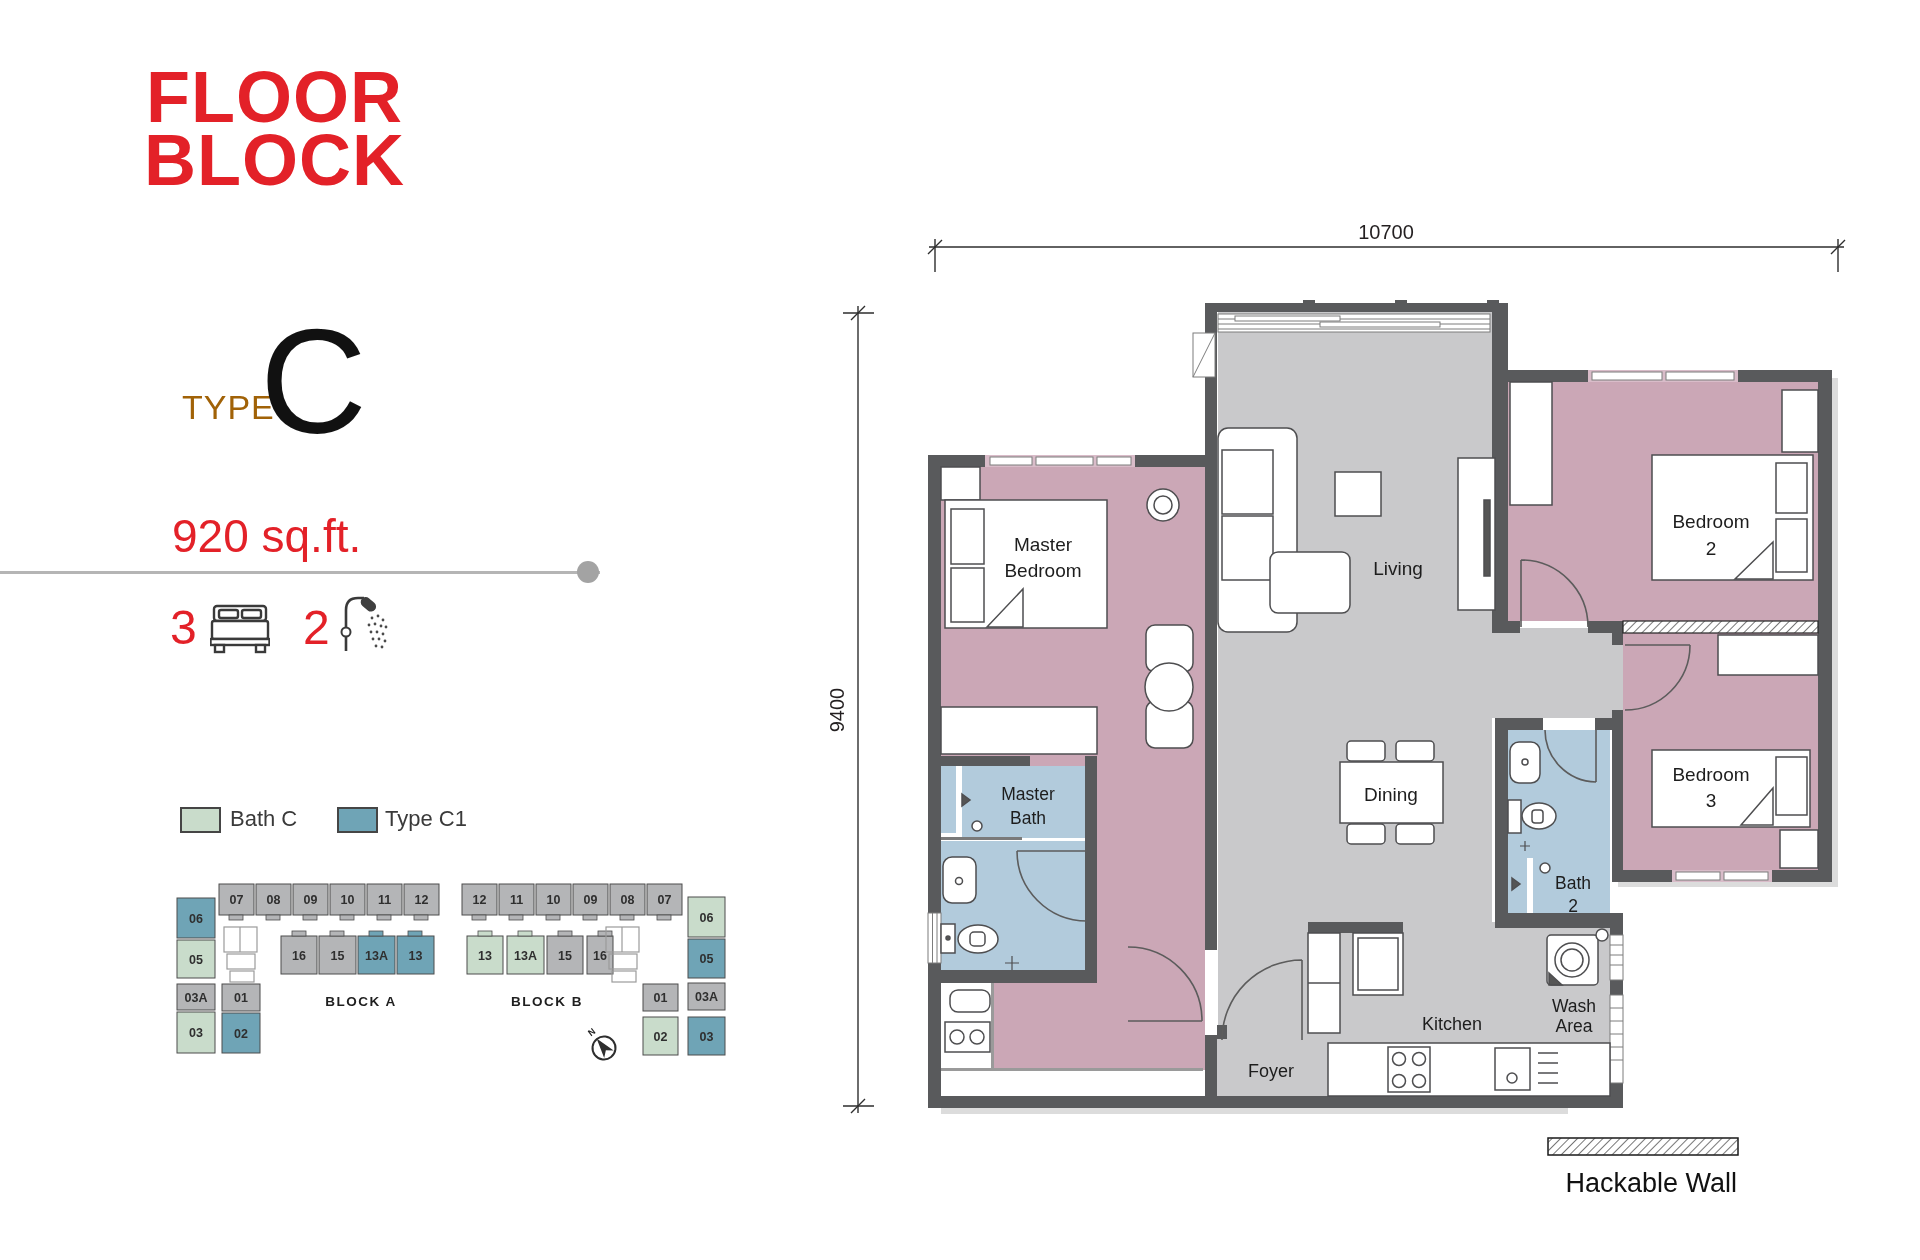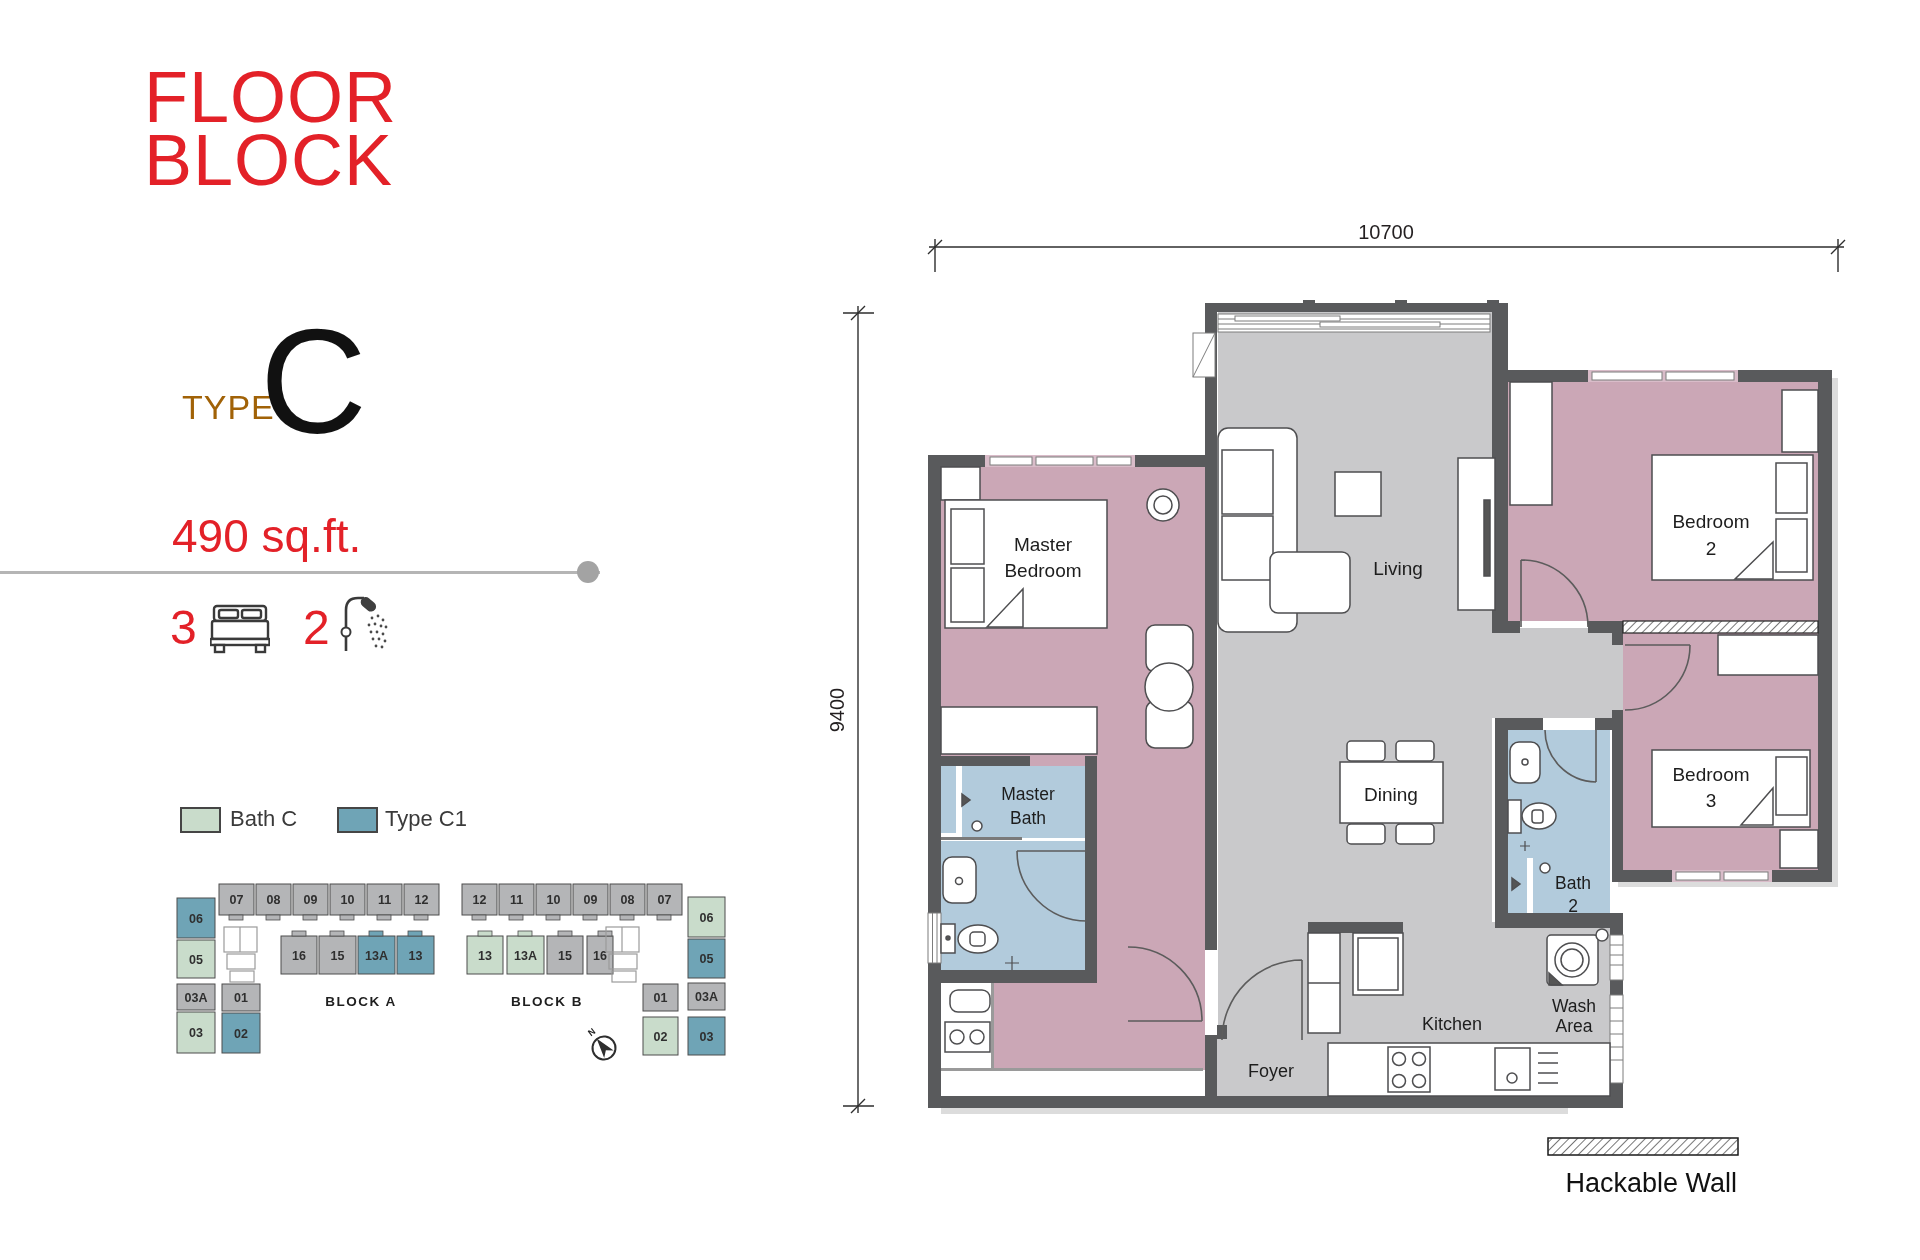--- a/index.html
+++ b/index.html
@@ -1,20 +1,20 @@
 <!DOCTYPE html>
 <html style="--accent: #e32128; --wall: #595a5c; --pink: #cba7b6; --floor: #c9c9cb; --bath: #b2cbdc;"><head>
 <meta charset="utf-8">
 <style>
   html,body{margin:0;padding:0;background:#fff;}
   body{width:1920px;height:1260px;position:relative;overflow:hidden;
        font-family:"Liberation Sans","DejaVu Sans",sans-serif;}
   .abs{position:absolute;}
-  #title{left:144px;top:66px;font-size:72px;line-height:63px;font-weight:normal;
-         color:var(--accent);letter-spacing:1px;}
+  #title{left:144px;top:66px;font-size:72px;line-height:63px;font-weight:bold;
+         color:var(--accent);letter-spacing:1px;text-align:center;}
   #type-word{left:182px;top:388px;font-size:34px;color:#a16207;letter-spacing:1px;}
   #type-letter{left:260px;top:308px;font-size:148px;line-height:148px;color:#111;font-weight:400;}
   #area{left:172px;top:509px;font-size:46px;color:var(--accent);}
   #divider{left:0;top:571px;width:600px;height:3px;background:#b5b5b5;}
   #divider-dot{left:577px;top:561px;width:22px;height:22px;border-radius:50%;background:#a3a3a3;}
   .stat-num{font-size:48px;color:var(--accent);}
   #bed-count{left:170px;top:600px;}
   #bath-count{left:303px;top:600px;}
   #bed-ic{left:210px;top:604px;}
   #shower-ic{left:338px;top:592px;}
@@ -41,21 +41,21 @@
 </head>
 <body>
 
 <div id="title" class="abs">
   <div>FLOOR</div>
   <div>BLOCK</div>
 </div>
 
 <div id="type-word" class="abs">TYPE</div>
 <div id="type-letter" class="abs">C</div>
-<div id="area" class="abs">490 sq.ft.</div>
+<div id="area" class="abs">920 sq.ft.</div>
 
 <div id="divider" class="abs"></div>
 <div id="divider-dot" class="abs"></div>
 
 <div id="bed-count" class="abs stat-num">3</div>
 <svg id="bed-ic" class="abs" width="60" height="50" viewBox="0 0 60 50">
   <g fill="#fff" stroke="#3a3a3a" stroke-width="2.4">
     <rect x="4" y="2" width="52" height="15" rx="3"></rect>
     <rect x="9" y="6" width="19" height="8" rx="2"></rect>
     <rect x="32" y="6" width="19" height="8" rx="2"></rect>

